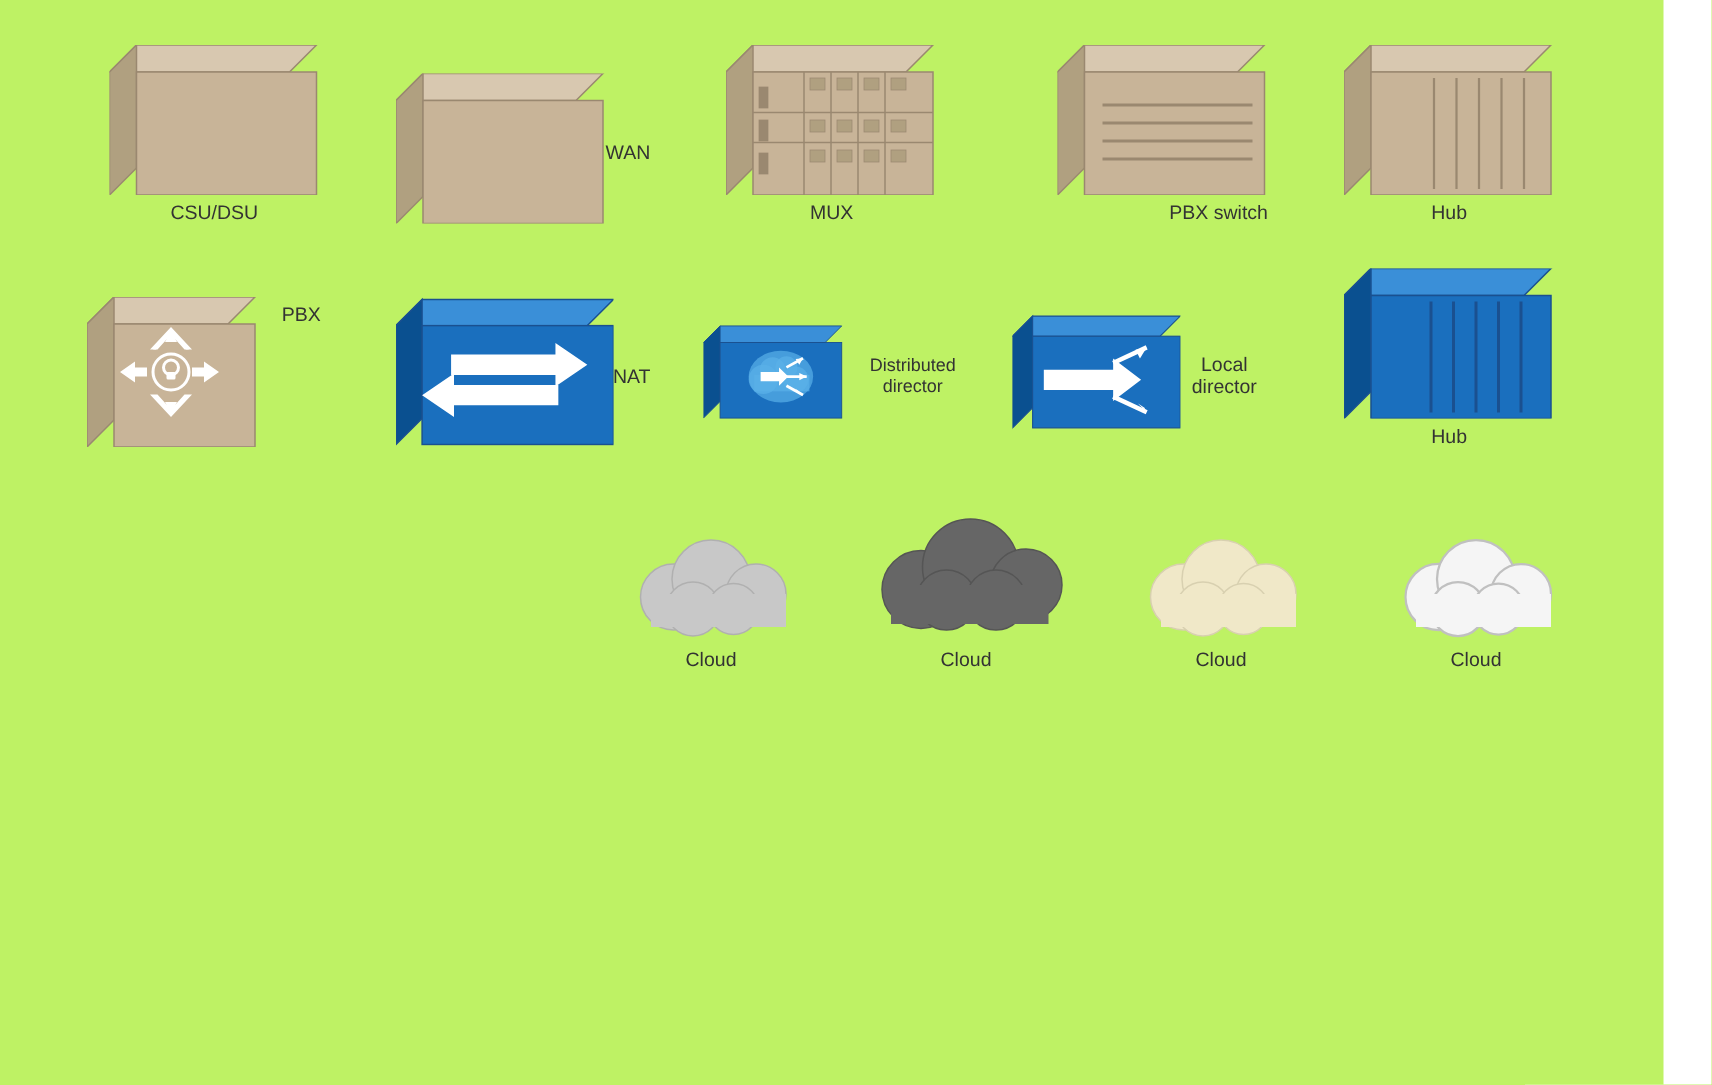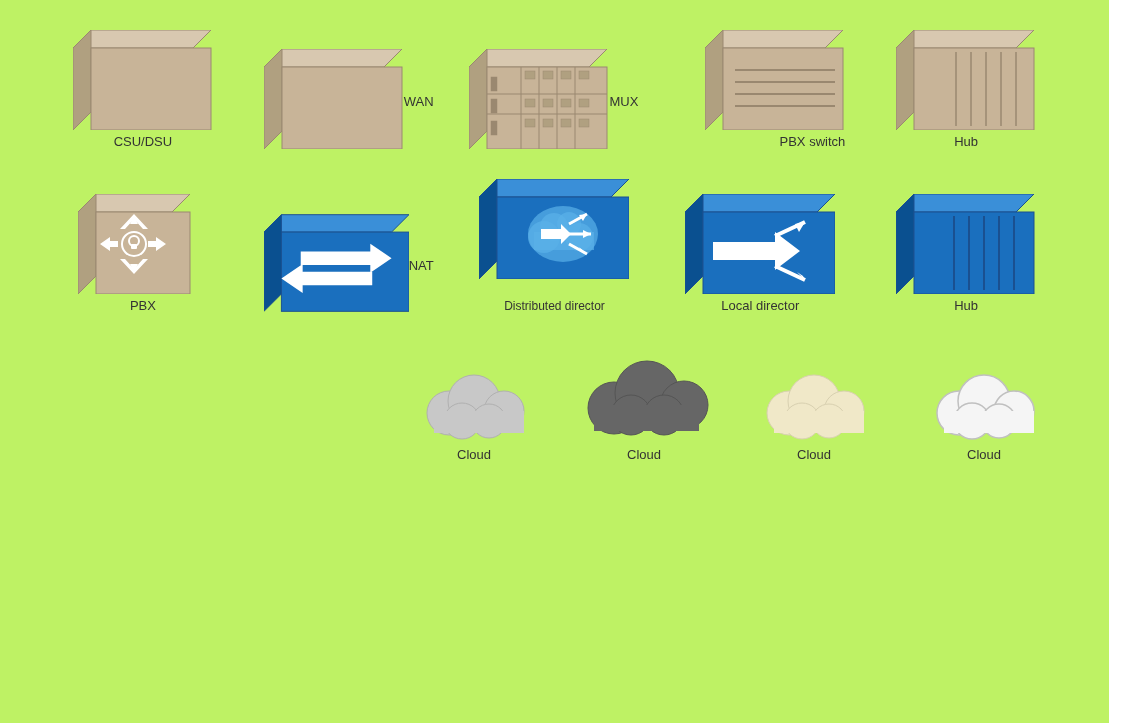--- a/index.html
+++ b/index.html
@@ -39,21 +39,21 @@
 
     <div style="display:flex;flex-direction:row;align-items:center;width:170px;">
       <svg width="140" height="100" viewBox="0 0 140 100">
         <polygon points="18,0 138,0 120,18 0,18" fill="#d8c8b0" stroke="#9a8870" stroke-width="1"></polygon>
         <polygon points="0,18 18,0 18,82 0,100" fill="#b0a080" stroke="#9a8870" stroke-width="1"></polygon>
         <rect x="18" y="18" width="120" height="82" fill="#c8b498" stroke="#9a8870" stroke-width="1"></rect>
       </svg>
       <span class="label">WAN</span>
     </div>
 
-    <div style="display:flex;flex-direction:row;align-items:center;width:170px;">
+    <div style="display:flex;flex-direction:column;align-items:center;width:170px;justify-content:center;">
       <svg width="140" height="100" viewBox="0 0 140 100">
 
         <polygon points="18,0 138,0 120,18 0,18" fill="#d8c8b0" stroke="#9a8870" stroke-width="1"></polygon>
 
         <polygon points="0,18 18,0 18,82 0,100" fill="#b0a080" stroke="#9a8870" stroke-width="1"></polygon>
 
         <rect x="18" y="18" width="120" height="82" fill="#c8b498" stroke="#9a8870" stroke-width="1"></rect>
 
         <line x1="52" y1="18" x2="52" y2="100" stroke="#9a8870" stroke-width="1"></line>
         <line x1="70" y1="18" x2="70" y2="100" stroke="#9a8870" stroke-width="1"></line>
@@ -109,21 +109,21 @@
         <line x1="105" y1="22" x2="105" y2="96" stroke="#9a8870" stroke-width="1.5"></line>
         <line x1="120" y1="22" x2="120" y2="96" stroke="#9a8870" stroke-width="1.5"></line>
       </svg>
       <span class="label">Hub</span>
     </div>
 
   </div>
 
   <div style="display:flex;justify-content:space-around;align-items:flex-end;padding:30px 40px 0 40px;">
 
-    <div style="display:flex;flex-direction:column;align-items:center;width:170px;">
+    <div style="display:flex;align-items:flex-start;width:170px;">
       <svg width="130" height="100" viewBox="0 0 130 100">
 
         <polygon points="18,0 112,0 94,18 0,18" fill="#d8c8b0" stroke="#9a8870" stroke-width="1"></polygon>
 
         <polygon points="0,18 18,0 18,82 0,100" fill="#b0a080" stroke="#9a8870" stroke-width="1"></polygon>
 
         <rect x="18" y="18" width="94" height="82" fill="#c8b498" stroke="#9a8870" stroke-width="1"></rect>
 
         <polygon points="56,25 65,35 70,35 56,20 42,35 47,35" fill="white" stroke="none"></polygon>
         <polygon points="56,24 66,35 68,35 56,22 44,35 46,35" fill="white"></polygon>
@@ -155,21 +155,21 @@
 
         <rect x="18" y="18" width="132" height="82" fill="#1a6fbe" stroke="#1a5090" stroke-width="1"></rect>
 
         <polygon points="38,38 110,38 110,30 132,45 110,60 110,52 38,52" fill="white"></polygon>
 
         <polygon points="112,63 40,63 40,71 18,56 40,41 40,49 112,49" fill="white" transform="translate(0,10)"></polygon>
       </svg>
       <span class="label">NAT</span>
     </div>
 
-    <div style="display:flex;flex-direction:column;align-items:center;width:170px;gap:16px;">
+    <div style="display:flex;flex-direction:row;align-items:center;width:170px;gap:16px;">
       <svg width="150" height="100" viewBox="0 0 150 100">
 
         <polygon points="18,0 150,0 132,18 0,18" fill="#3a8fd8" stroke="#1a5090" stroke-width="1"></polygon>
 
         <polygon points="0,18 18,0 18,82 0,100" fill="#0a5090" stroke="#1a5090" stroke-width="1"></polygon>
 
         <rect x="18" y="18" width="132" height="82" fill="#1a6fbe" stroke="#1a5090" stroke-width="1"></rect>
 
         <ellipse cx="84" cy="55" rx="35" ry="28" fill="#5ab0e8" opacity="0.7"></ellipse>
         <circle cx="65" cy="58" r="16" fill="#5ab0e8" opacity="0.7"></circle>
@@ -183,21 +183,21 @@
         <line x1="90" y1="45" x2="108" y2="35" stroke="white" stroke-width="3"></line>
         <polygon points="108,35 100,36 104,42" fill="white"></polygon>
         <line x1="90" y1="55" x2="112" y2="55" stroke="white" stroke-width="3"></line>
         <polygon points="112,55 104,51 104,59" fill="white"></polygon>
         <line x1="90" y1="65" x2="108" y2="75" stroke="white" stroke-width="3"></line>
         <polygon points="108,75 100,68 104,74" fill="white"></polygon>
       </svg>
       <span class="label" style="font-size:12px;">Distributed director</span>
     </div>
 
-    <div style="display:flex;flex-direction:column;align-items:center;width:170px;">
+    <div style="display:flex;flex-direction:row;align-items:center;width:170px;">
       <svg width="150" height="100" viewBox="0 0 150 100">
 
         <polygon points="18,0 150,0 132,18 0,18" fill="#3a8fd8" stroke="#1a5090" stroke-width="1"></polygon>
 
         <polygon points="0,18 18,0 18,82 0,100" fill="#0a5090" stroke="#1a5090" stroke-width="1"></polygon>
 
         <rect x="18" y="18" width="132" height="82" fill="#1a6fbe" stroke="#1a5090" stroke-width="1"></rect>
 
         <polygon points="28,48 90,48 90,38 115,57 90,76 90,66 28,66" fill="white"></polygon>
 

